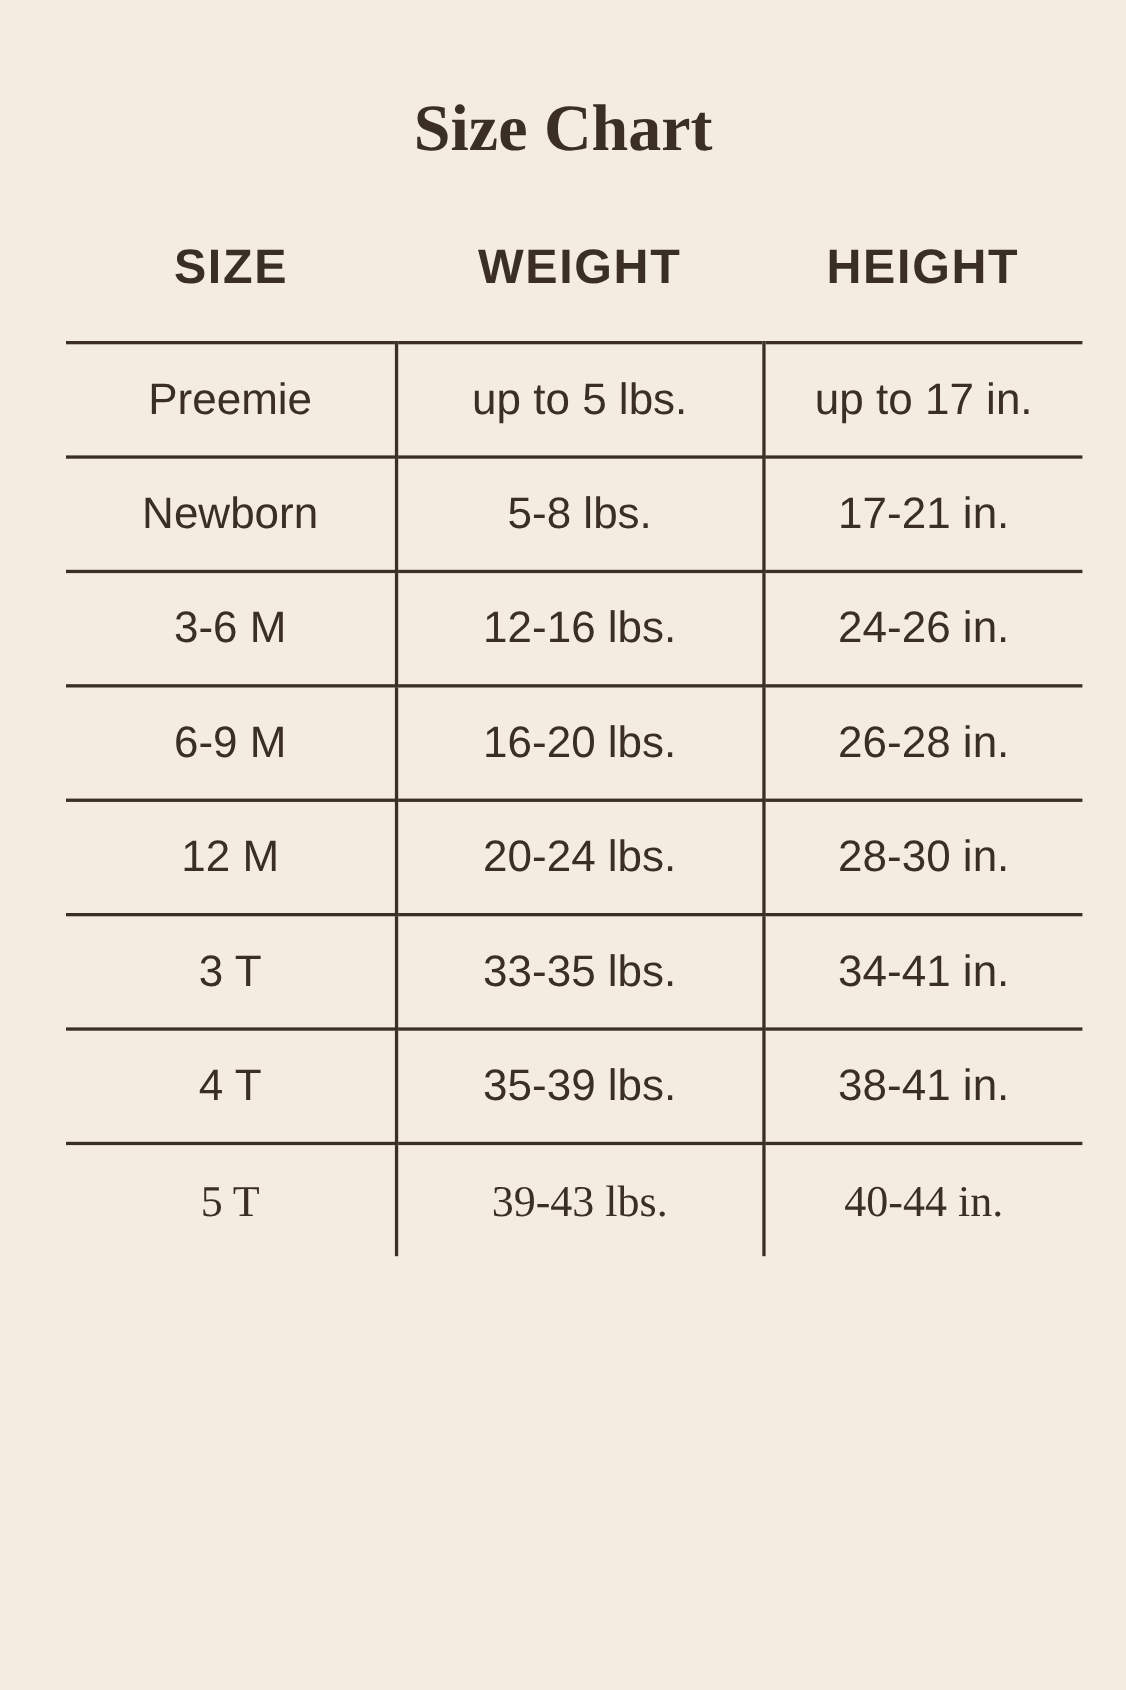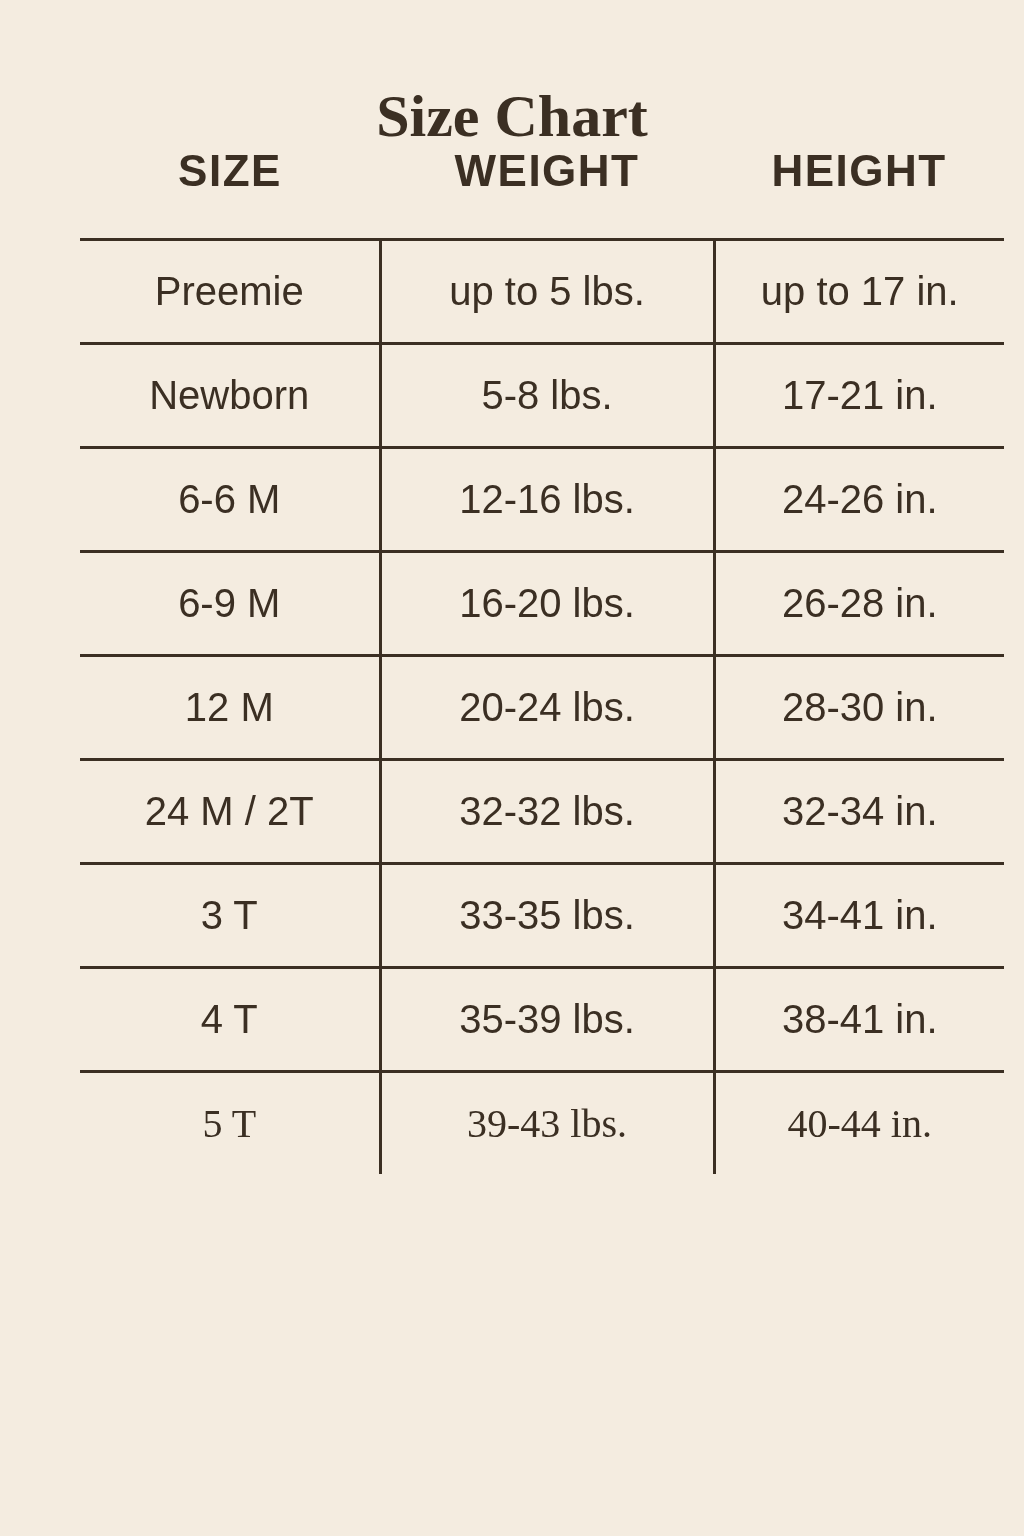--- a/index.html
+++ b/index.html
@@ -25,21 +25,22 @@
     text-align: center;
     font-family: "Liberation Serif", serif;
     font-weight: bold;
     font-size: 60px;
     line-height: 1;
     color: #3b2f23;
     padding-top: 86px;
     letter-spacing: 0px;
   }
   .table-wrap {
-    padding: 0 80px;
+    margin-top: 72px;
+    padding: 0 60px;
   }
   table.size-table {
     width: 924px;
     border-collapse: collapse;
     table-layout: fixed;
   }
   table.size-table th {
     font-size: 44px;
     font-weight: bold;
     letter-spacing: 1.5px;
@@ -100,38 +101,33 @@
           <td class="col-size">Preemie</td>
           <td class="col-weight">up to 5 lbs.</td>
           <td class="col-height">up to 17 in.</td>
         </tr>
         <tr>
           <td class="col-size">Newborn</td>
           <td class="col-weight">5-8 lbs.</td>
           <td class="col-height">17-21 in.</td>
         </tr>
         <tr>
-          <td class="col-size">6-6 M</td>
+          <td class="col-size">3-6 M</td>
           <td class="col-weight">12-16 lbs.</td>
           <td class="col-height">24-26 in.</td>
         </tr>
         <tr>
           <td class="col-size">6-9 M</td>
           <td class="col-weight">16-20 lbs.</td>
           <td class="col-height">26-28 in.</td>
         </tr>
         <tr>
           <td class="col-size">12 M</td>
           <td class="col-weight">20-24 lbs.</td>
           <td class="col-height">28-30 in.</td>
-        </tr>
-        <tr>
-          <td class="col-size">24 M / 2T</td>
-          <td class="col-weight">32-32 lbs.</td>
-          <td class="col-height">32-34 in.</td>
         </tr>
         <tr>
           <td class="col-size">3 T</td>
           <td class="col-weight">33-35 lbs.</td>
           <td class="col-height">34-41 in.</td>
         </tr>
         <tr>
           <td class="col-size">4 T</td>
           <td class="col-weight">35-39 lbs.</td>
           <td class="col-height">38-41 in.</td>

